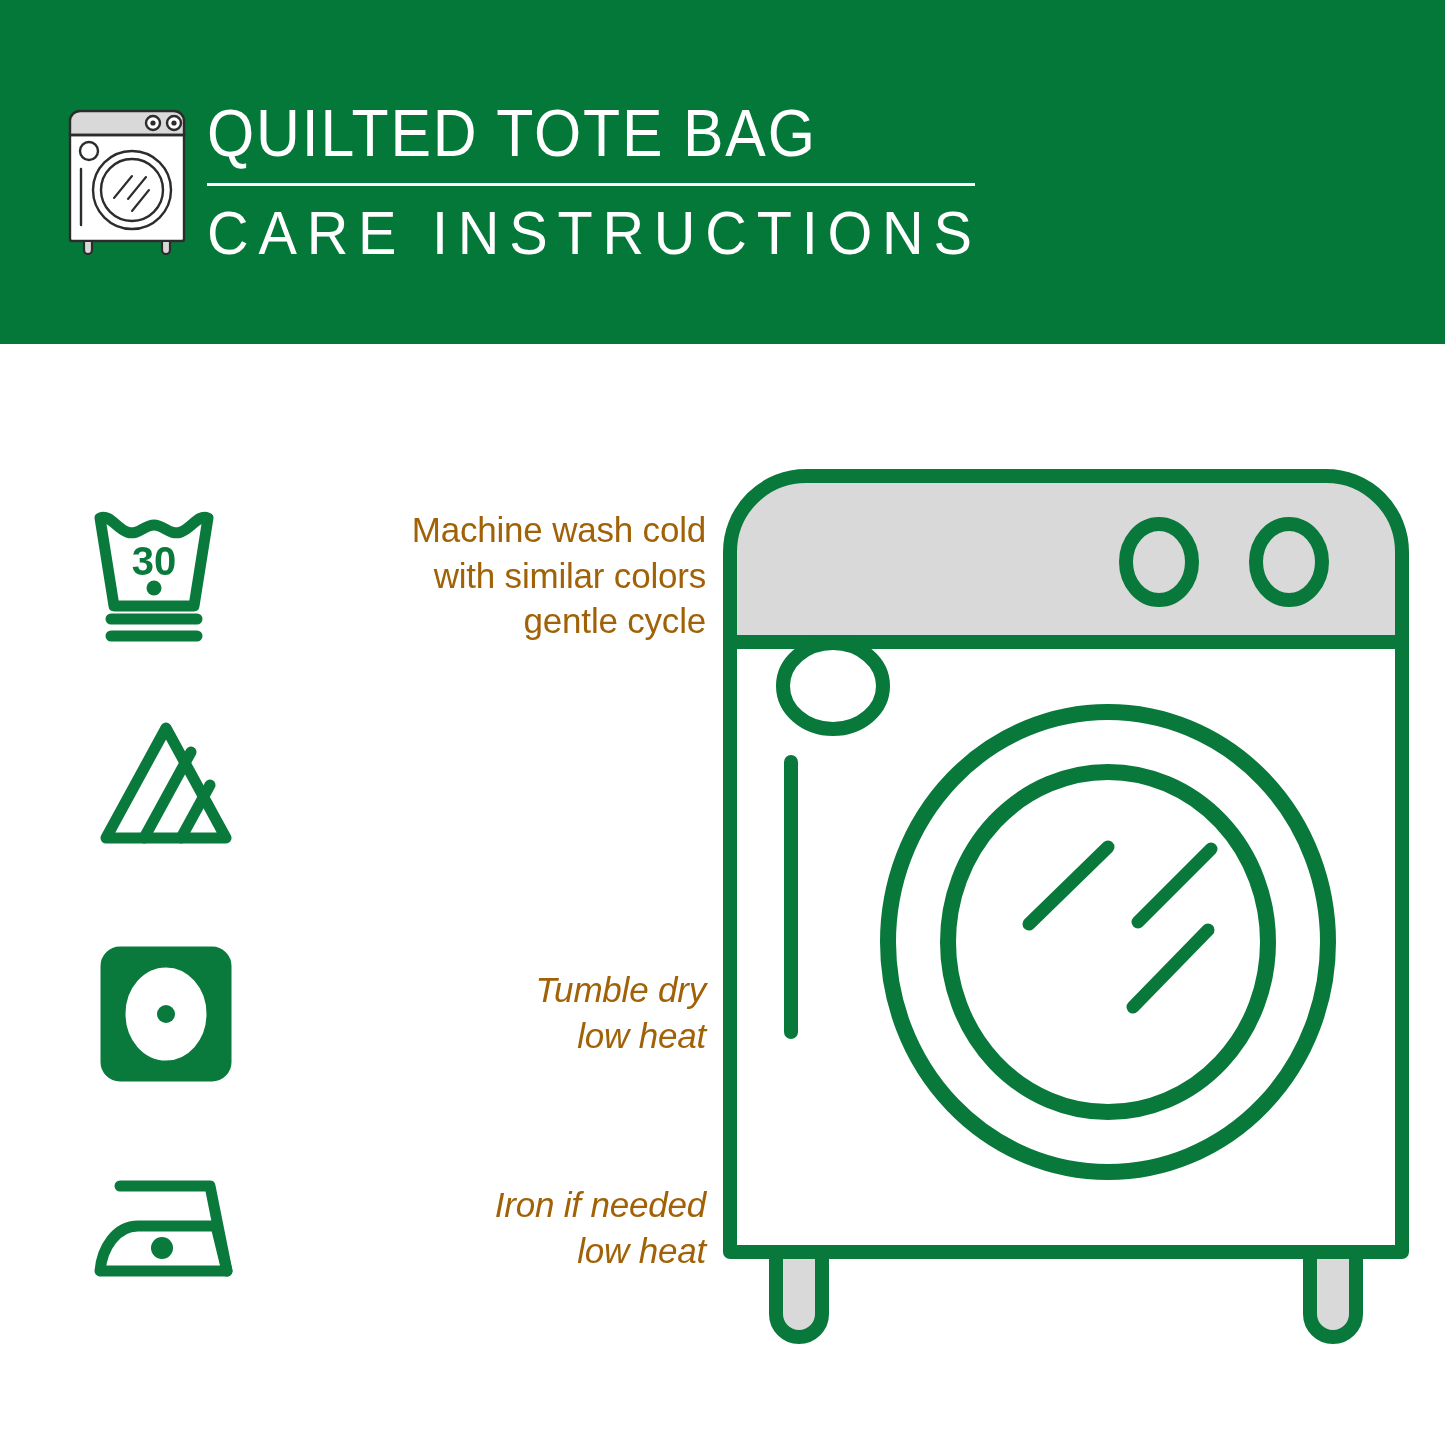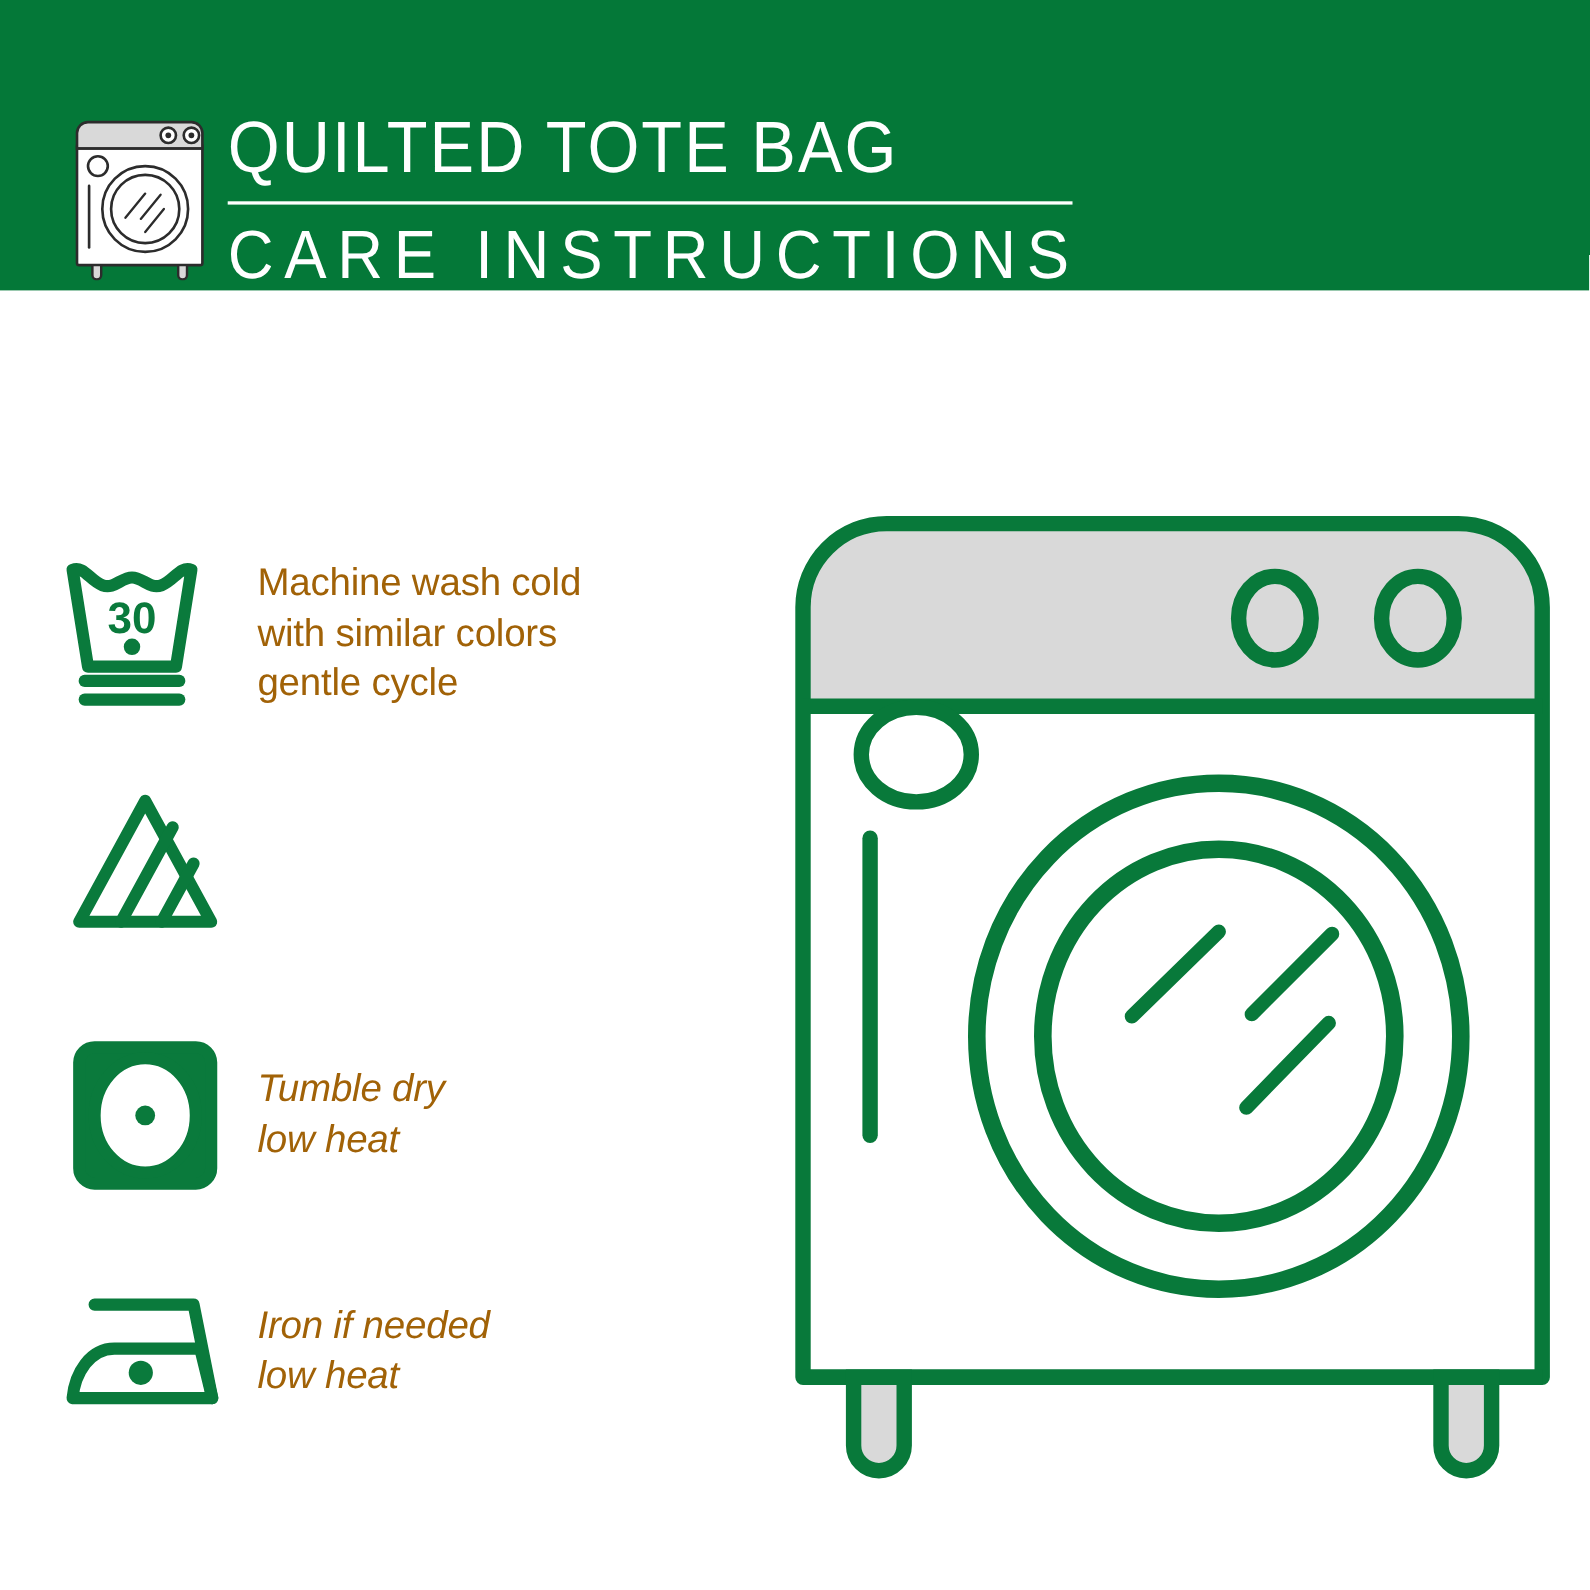--- a/index.html
+++ b/index.html
@@ -19,21 +19,21 @@
     background: #ffffff;
     overflow: hidden;
   }
 
   
   #header {
     position: absolute;
     left: 0;
     top: 0;
     width: 1445px;
-    height: 264px;
+    height: 344px;
     background: #047838;
   }
   #header-logo {
     position: absolute;
     left: 62px;
     top: 103px;
     width: 130px;
     height: 152px;
   }
   #header-text {
@@ -75,24 +75,25 @@
   
   #care-list {
     position: absolute;
     left: 0;
     top: 344px;
     width: 700px;
     height: 1101px;
   }
   .care-row {
     position: absolute;
-    left: 52px;
+    left: 86px;
     width: 620px;
     display: flex;
     align-items: flex-start;
+    text-align: right;
   }
   .care-symbol {
     flex: 0 0 auto;
     width: 160px;
     height: 160px;
     margin-right: 22px;
   }
   .care-text {
     flex: 1 1 auto;
     font-family: "Liberation Sans", sans-serif;

